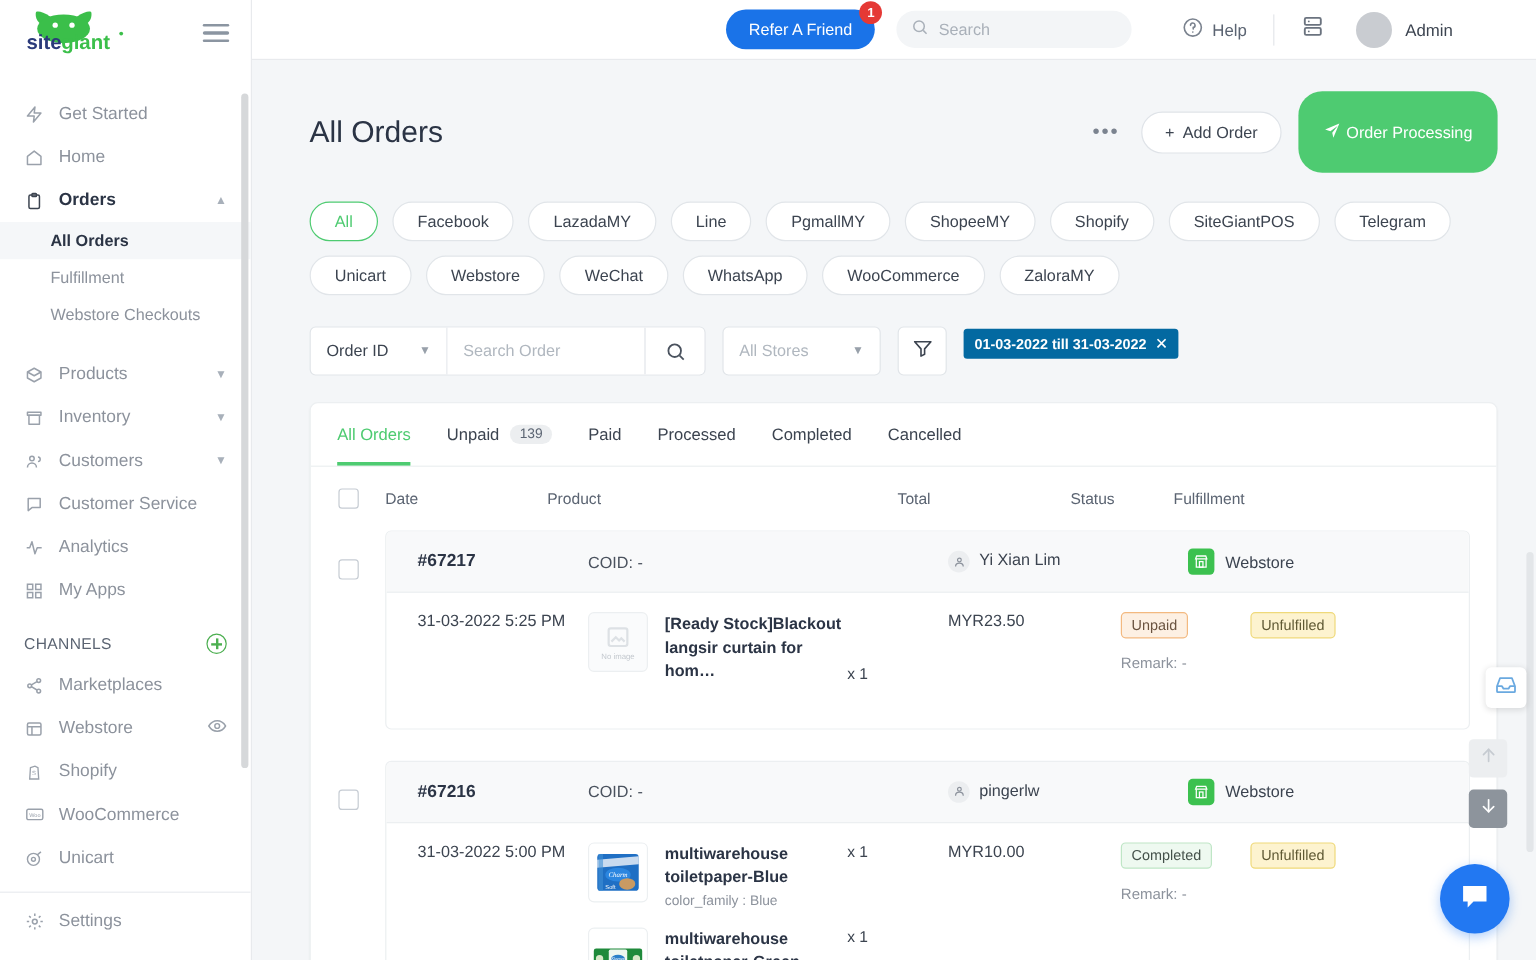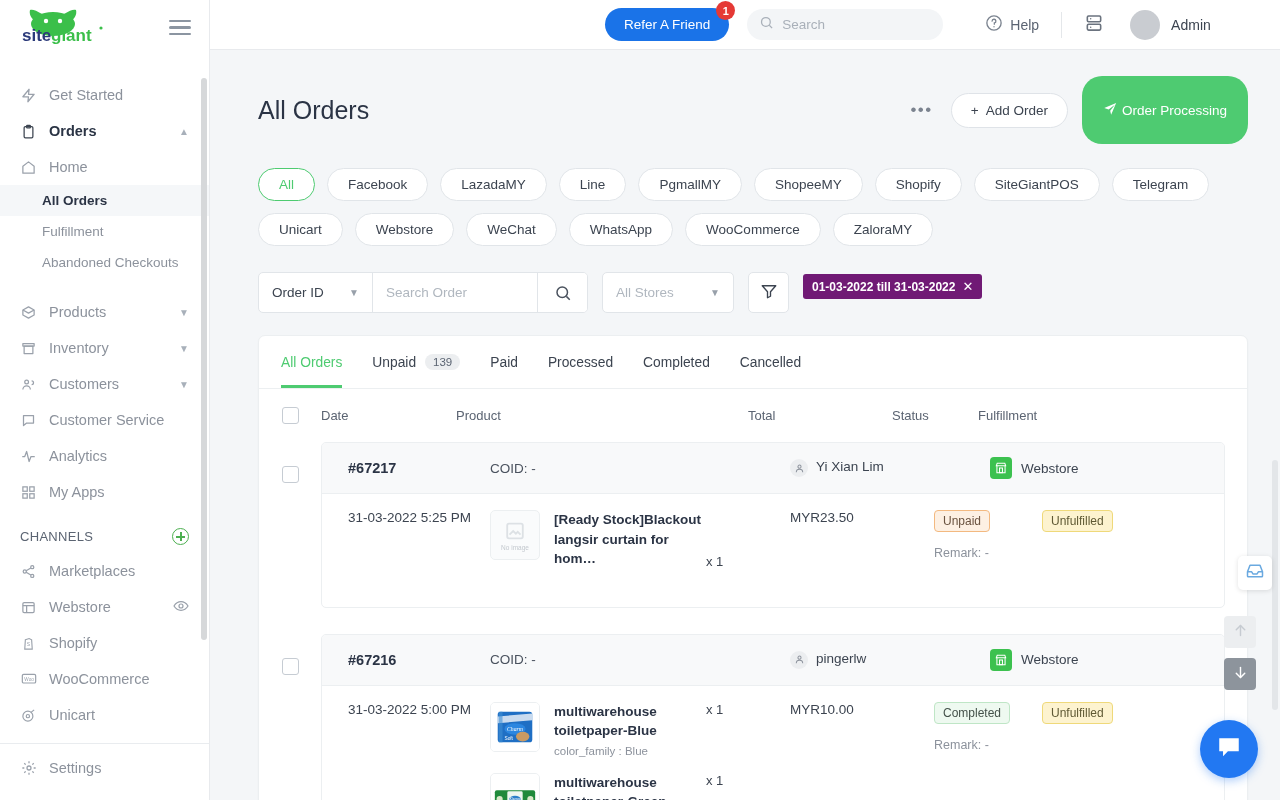--- a/index.html
+++ b/index.html
@@ -152,21 +152,21 @@
     width: 132px; height: 41px; border: 1px solid #e1e5e9; border-radius: 5px;
     background: #fff; display: flex; align-items: center; justify-content: space-between;
     padding: 0 13px; font-size: 13.5px; color: #b0b7bf; cursor: pointer;
   }
   .fstores .cv { color: #98a0aa; font-size: 10px; }
   .funnel-btn {
     width: 41px; height: 41px; border: 1px solid #e1e5e9; border-radius: 5px;
     background: #fff; display: flex; align-items: center; justify-content: center; cursor: pointer;
   }
   .daterange {
-    background: #701a75; color: #fff; font-size: 12px; border-radius: 3px;
+    background: #0369a1; color: #fff; font-size: 12px; border-radius: 3px;
     padding: 5px 9px; display: flex; align-items: center; gap: 7px; cursor: pointer;
     align-self: flex-start; margin-top: 2px; font-weight: 600;
   }
   .daterange .x { font-weight: 400; font-size: 13px; }
 
   .panel {
     background: #fff; border: 1px solid #eceff1; border-radius: 7px;
     box-shadow: 0 1px 2px rgba(0,0,0,.03);
   }
   .tabs { display: flex; align-items: center; gap: 0; padding: 0 22px; border-bottom: 1px solid #eceff1; }
@@ -291,48 +291,48 @@
     <div class="nav-scroll">
       <div class="nav-item">
         <span class="ic">
           <svg width="15" height="15" viewBox="0 0 24 24" fill="none" stroke="#9aa1ab" stroke-width="2" stroke-linejoin="round">
               <polygon points="13 2 3 14 12 14 11 22 21 10 12 10 13 2"></polygon>
             </svg>
         </span>
         <span>Get Started</span>
       </div>
 
+      <div class="nav-item">
+        <span class="ic">
+          <svg width="15" height="15" viewBox="0 0 24 24" fill="none" stroke="#9aa1ab" stroke-width="2" stroke-linejoin="round">
+              <path d="M3 10 L12 3 L21 10 V21 H3 Z"></path>
+            </svg>
+        </span>
+        <span>Home</span>
+      </div>
+
       <div class="nav-item active-parent">
         <span class="ic">
           <svg width="15" height="15" viewBox="0 0 24 24" fill="none" stroke="#3c4450" stroke-width="2" stroke-linejoin="round">
               <rect x="5" y="4" width="14" height="18" rx="2"></rect>
               <rect x="9" y="2" width="6" height="4" rx="1"></rect>
             </svg>
         </span>
         <span>Orders</span>
         <span class="chev">▲</span>
       </div>
 
-      <div class="nav-item">
-        <span class="ic">
-          <svg width="15" height="15" viewBox="0 0 24 24" fill="none" stroke="#9aa1ab" stroke-width="2" stroke-linejoin="round">
-              <path d="M3 10 L12 3 L21 10 V21 H3 Z"></path>
-            </svg>
-        </span>
-        <span>Home</span>
-      </div>
-
       <div class="nav-sub selected">
         <span>All Orders</span>
       </div>
       <div class="nav-sub">
         <span>Fulfillment</span>
       </div>
       <div class="nav-sub">
-        <span>Abandoned Checkouts</span>
+        <span>Webstore Checkouts</span>
       </div>
 
       <div style="height:16px"></div>
 
       <div class="nav-item">
         <span class="ic">
           <svg width="15" height="15" viewBox="0 0 24 24" fill="none" stroke="#9aa1ab" stroke-width="2" stroke-linejoin="round">
               <path d="M21 8 L12 3 L3 8 V16 L12 21 L21 16 Z"></path>
               <path d="M3 8 L12 13 L21 8"></path>
             </svg>

